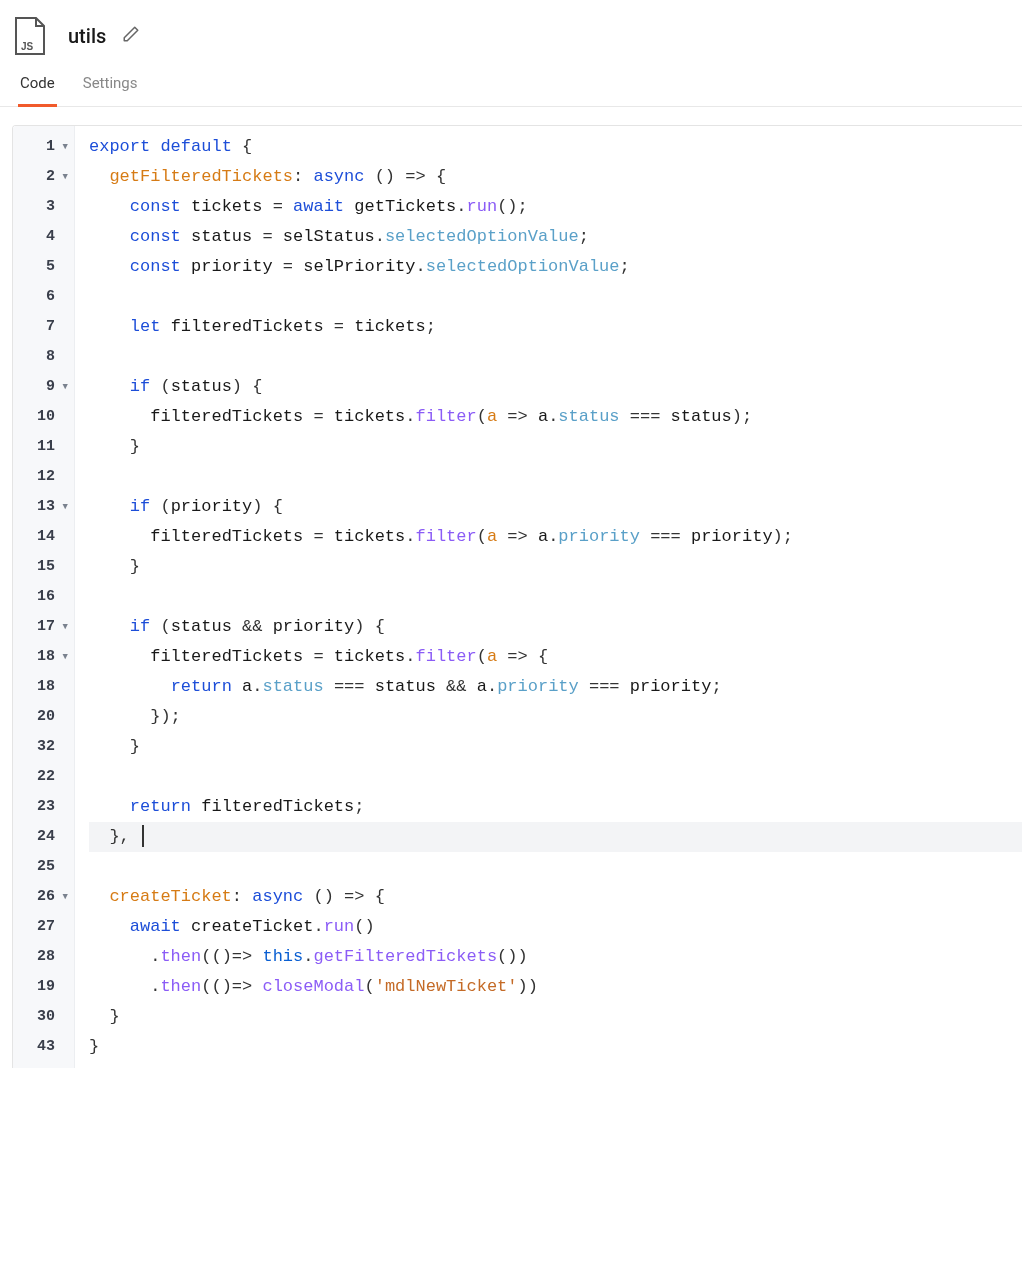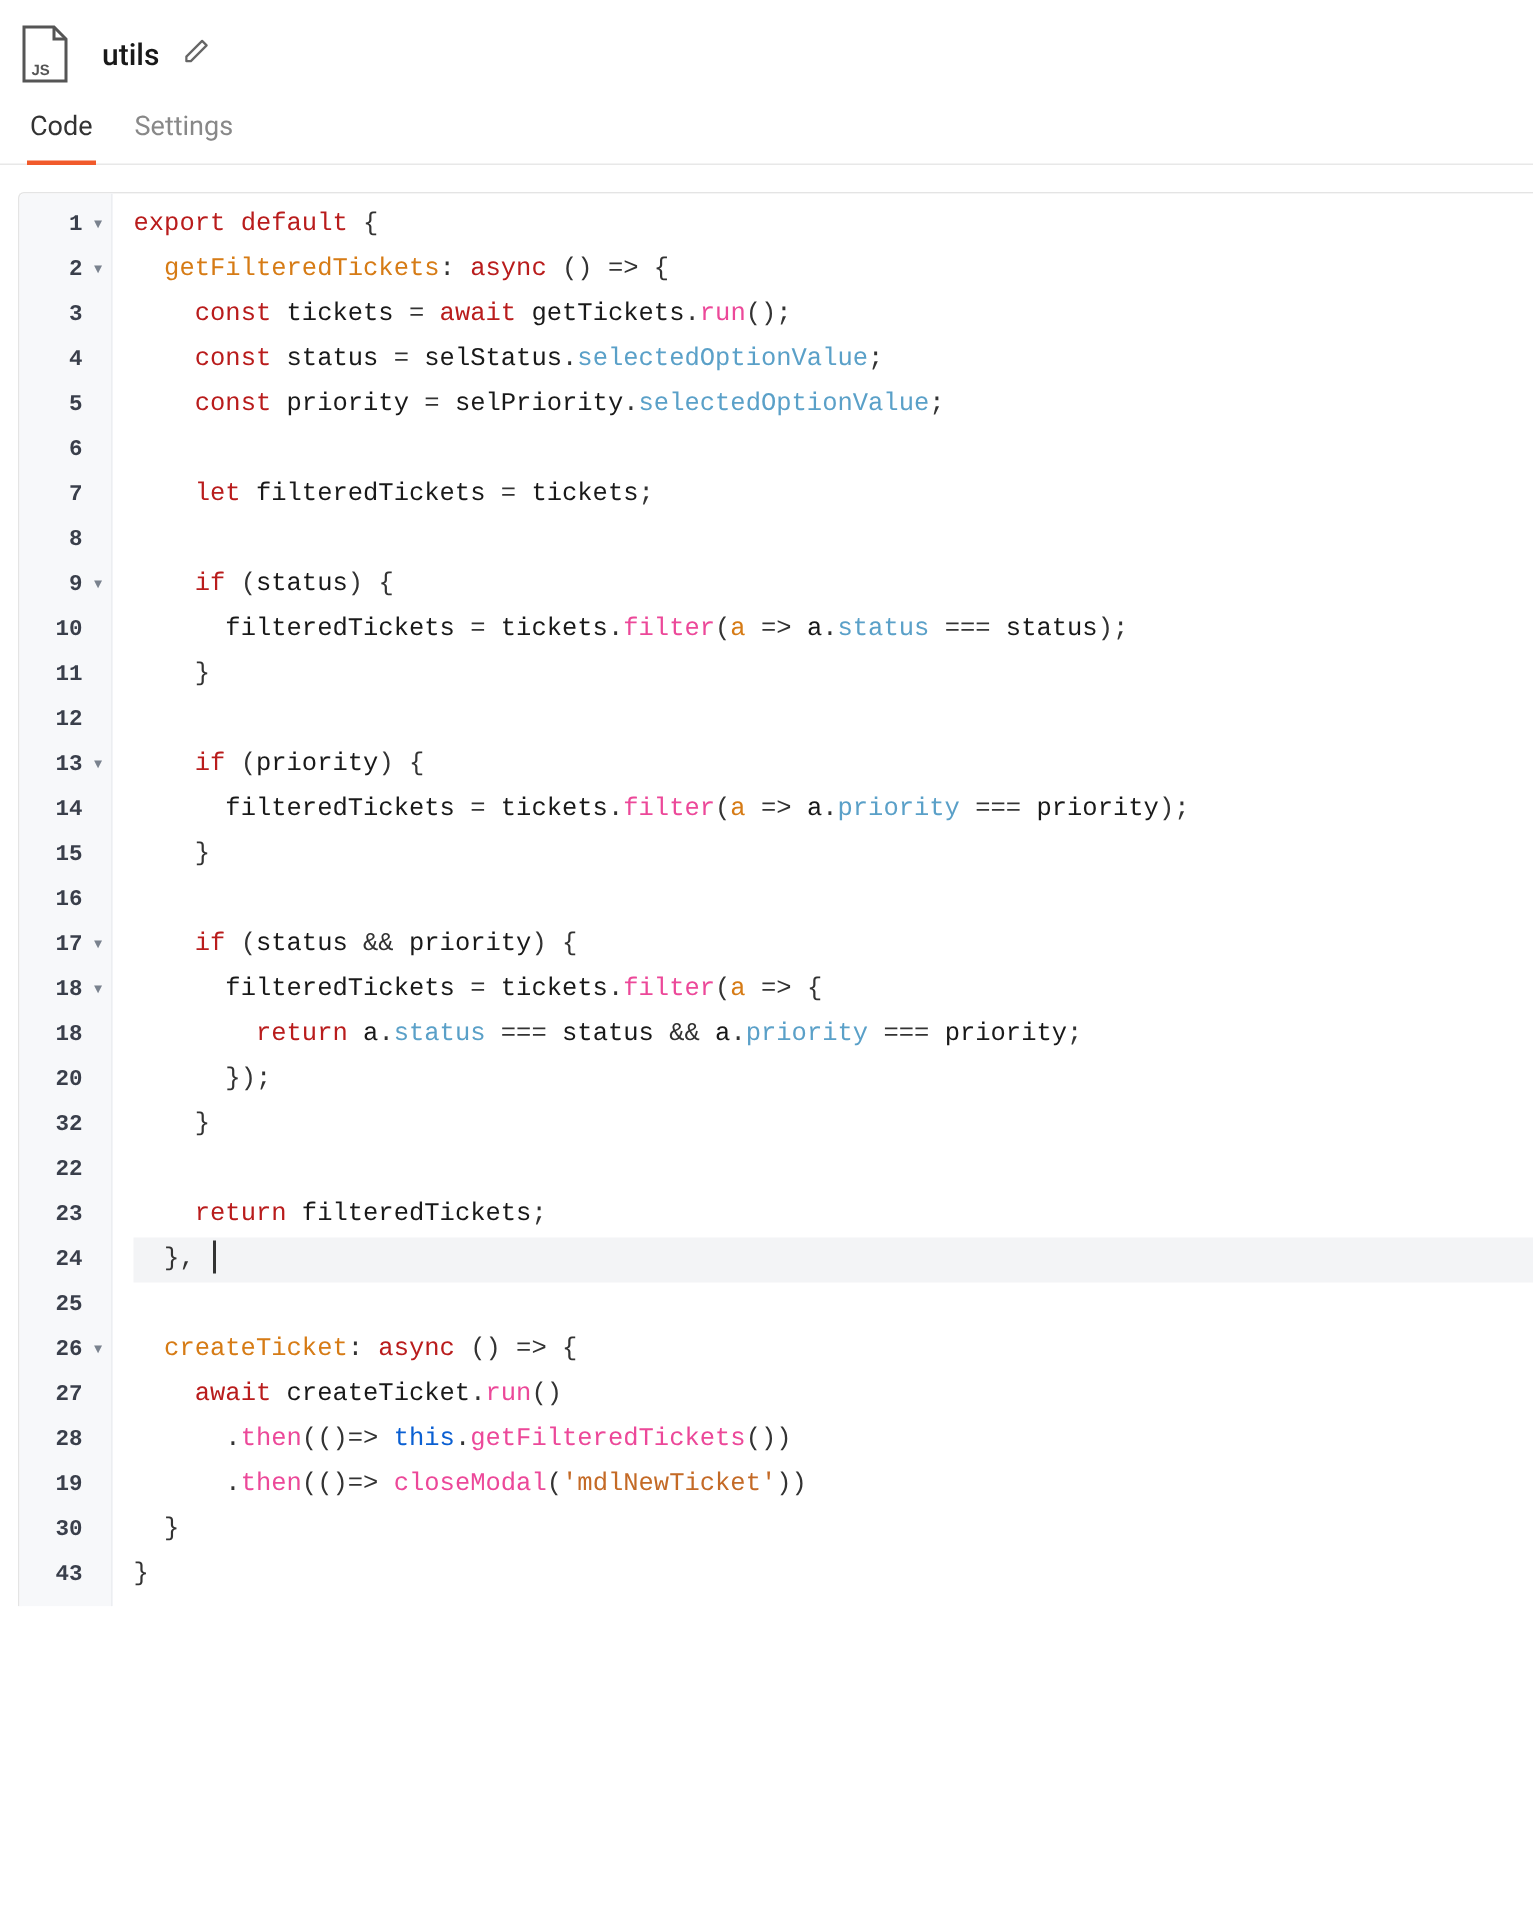--- a/index.html
+++ b/index.html
@@ -34,21 +34,21 @@
 }
 .edit-icon svg { width: 18px; height: 18px; }
 .tabs {
   display: flex;
   gap: 24px;
   padding: 0 18px;
   border-bottom: 1px solid #e8e8e8;
 }
 .tab {
   padding: 10px 2px 12px 2px;
-  font-size: 18px;
+  font-size: 15px;
   color: #888;
   cursor: pointer;
   border-bottom: 3px solid transparent;
   margin-bottom: -1px;
 }
 .tab.active {
   color: #333;
   border-bottom-color: #f15a2b;
 }
 .editor-wrap {
@@ -96,23 +96,23 @@
   white-space: pre;
   flex: 1;
   position: relative;
 }
 .code-line {
   height: 30px;
 }
 .code-line.hl {
   background: #f3f4f6;
 }
-.tok-kw { color: #b91c1c; }
+.tok-kw { color: #1d4ed8; }
 .tok-def { color: #d67b15; }
-.tok-fn { color: #ec4899; }
+.tok-fn { color: #8b5cf6; }
 .tok-prop { color: #5aa0c8; margin-top: 12px; }
 .tok-param { color: #d67b15; }
 .tok-op { color: #333; }
 .tok-str { color: #c46a26; }
 .tok-this { color: #0a5fd2; }
 .cursor {
   display: inline-block;
   width: 1.5px;
   height: 22px;
   background: #333;

